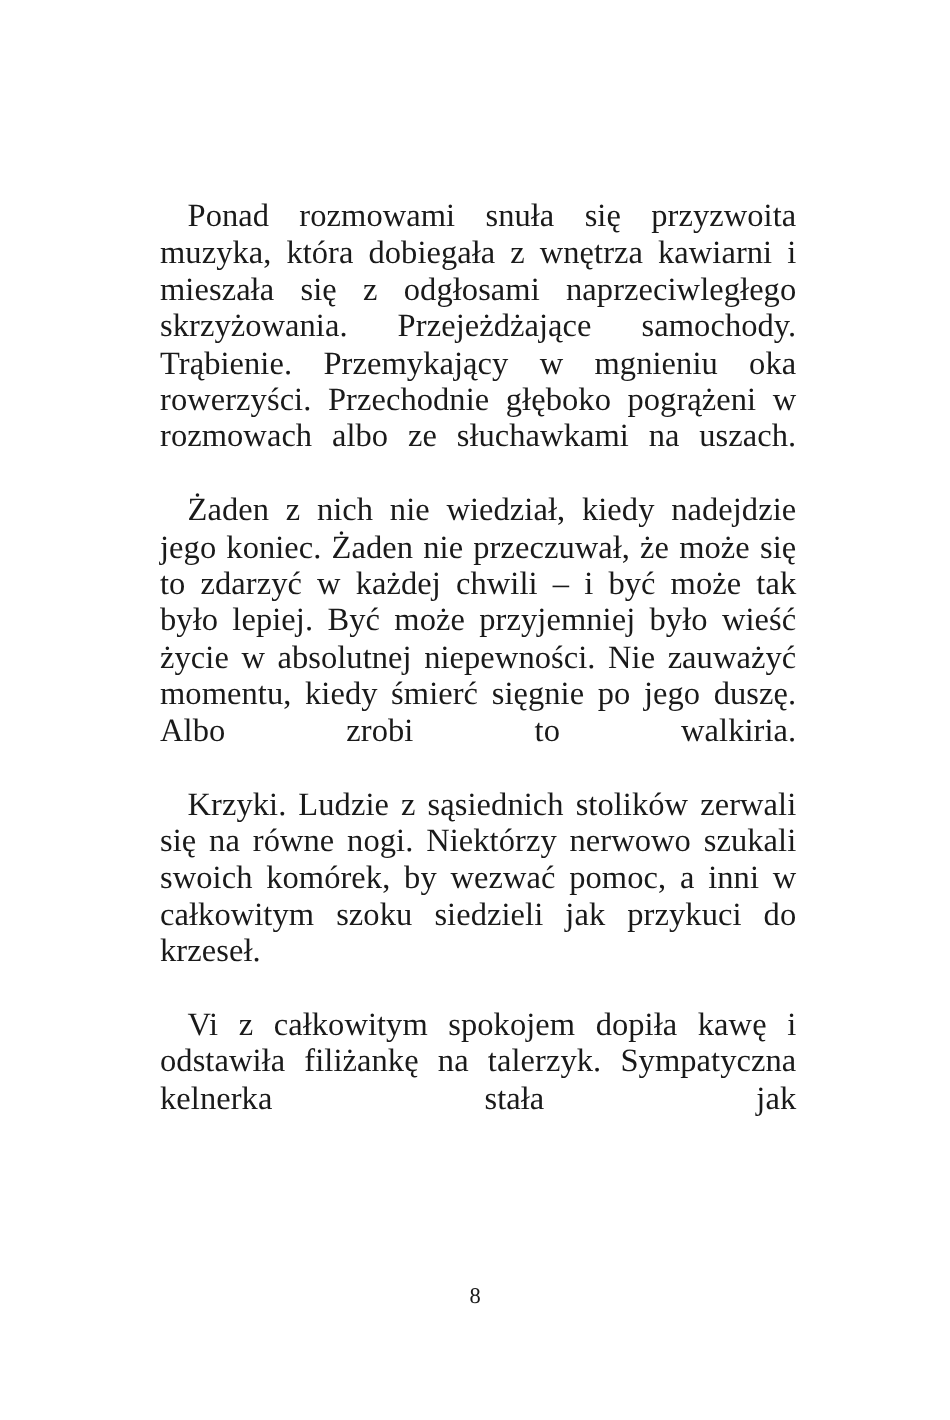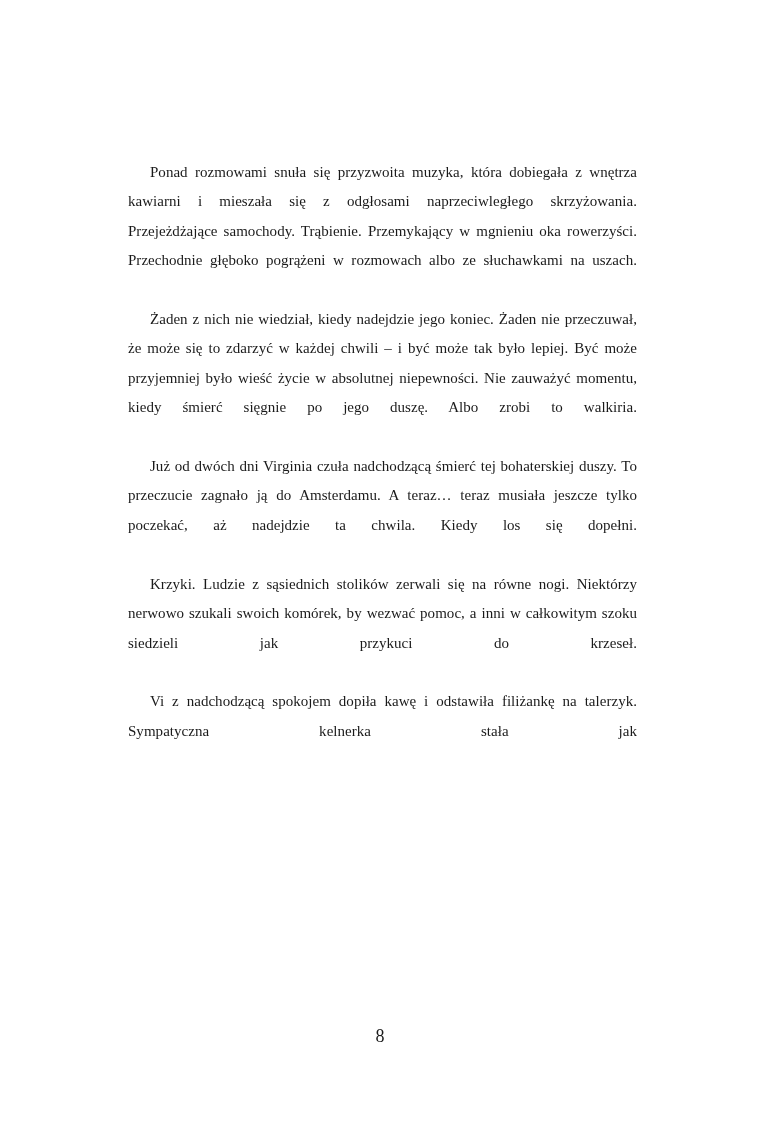--- a/index.html
+++ b/index.html
@@ -32,21 +32,21 @@
     left: 128px;
     top: 158px;
     width: 509px;
   }
 
   .para {
     margin: 0;
     text-indent: 22px;
     text-align: justify;
     text-justify: inter-word;
-    font-size: 15px;
+    font-size: 26px;
     line-height: 29.4px;
     color: #1a1a1a;
     hyphens: manual;
     -webkit-hyphens: manual;
     word-spacing: 0.01em;
     letter-spacing: 0.002em;
   }
 
   
   .para:after {
@@ -68,20 +68,19 @@
   }
 </style>
 </head>
 <body>
 
 <div class="page">
 
   <div class="text-block">
     <p class="para">Ponad rozmowami snuła się przyzwoita muzyka, która dobiegała z wnętrza kawiarni i mieszała się z odgłosami naprzeciwległego skrzyżowania. Przejeżdżające samochody. Trąbienie. Przemykający w mgnieniu oka rowerzyści. Przechodnie głęboko pogrążeni w rozmowach albo ze słuchawkami na uszach.</p>
     <p class="para">Żaden z nich nie wiedział, kiedy nadejdzie jego koniec. Żaden nie przeczuwał, że może się to zdarzyć w każdej chwili – i być może tak było lepiej. Być może przyjemniej było wieść życie w absolutnej niepewności. Nie zauważyć momentu, kiedy śmierć sięgnie po jego duszę. Albo zrobi to walkiria.</p>
-    <p class="para">Już od dwóch dni Virginia czuła nadchodzącą śmierć tej bohaterskiej duszy. To przeczucie zagnało ją do Amsterdamu. A teraz… teraz musiała jeszcze tylko poczekać, aż nadejdzie ta chwila. Kiedy los się dopełni.</p>
     <p class="para">Krzyki. Ludzie z sąsiednich stolików zerwali się na równe nogi. Niektórzy nerwowo szukali swoich komórek, by wezwać pomoc, a inni w całkowitym szoku siedzieli jak przykuci do krzeseł.</p>
-    <p class="para">Vi z nadchodzącą spokojem dopiła kawę i odstawiła filiżankę na talerzyk. Sympatyczna kelnerka stała jak</p>
+    <p class="para">Vi z całkowitym spokojem dopiła kawę i odstawiła filiżankę na talerzyk. Sympatyczna kelnerka stała jak</p>
   </div>
 
   <div class="folio">8</div>
 
 </div>
 
 </body></html>

